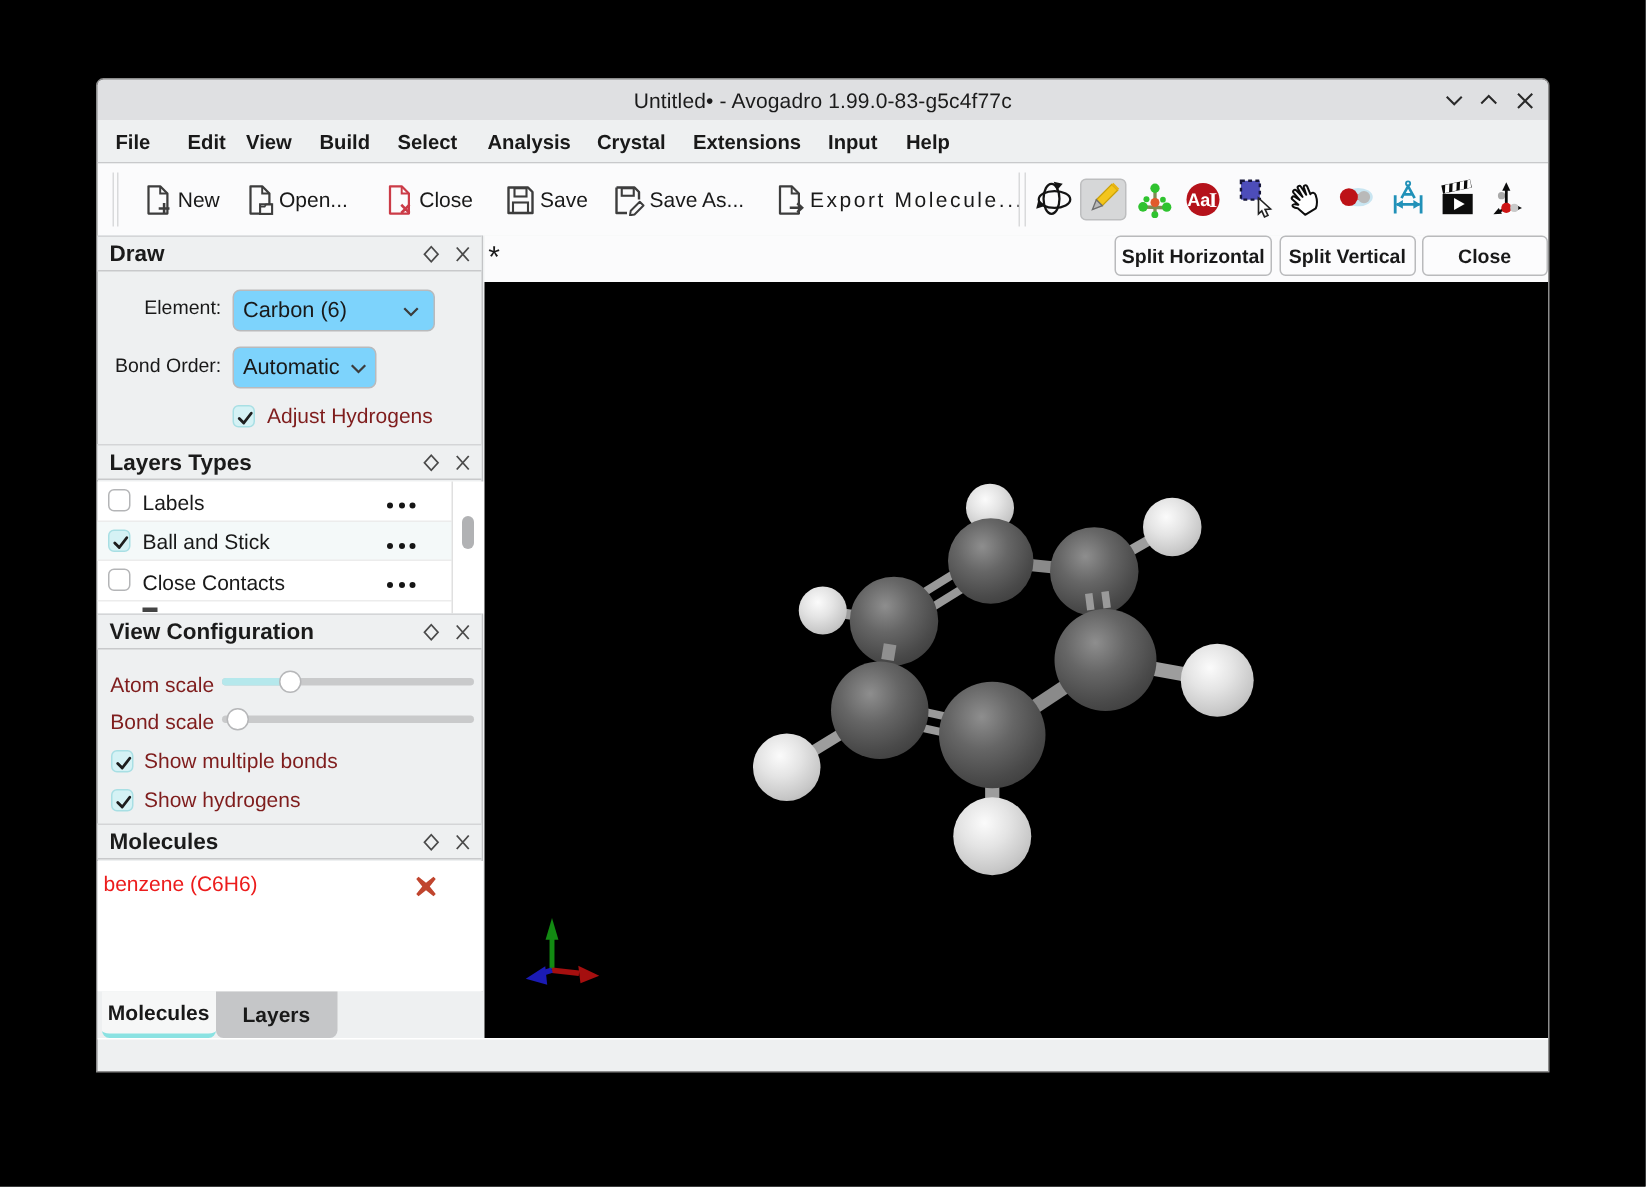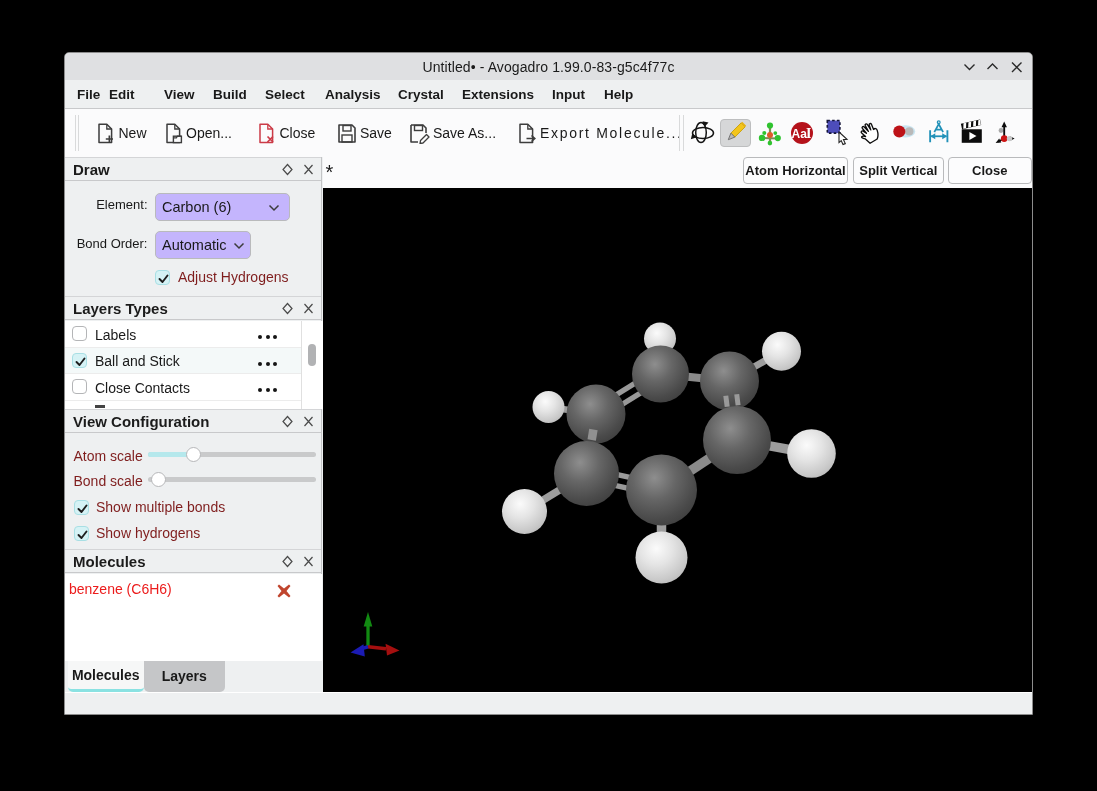--- a/index.html
+++ b/index.html
@@ -28,21 +28,21 @@
 
 #dock { left:0; top:104px; width:257px; height:534.5px; background:#eef0f1;
   border-right:1px solid #c3c4c6; }
 .phead { left:0; width:100%; height:24px; background:#eef0f1;
   border-top:1px solid #d4d5d7; border-bottom:1px solid #c8c9cb; }
 .phead .ptitle { position:absolute; left:8px; top:3px; font-size:15px; font-weight:700; color:#1b1b1b; }
 .phicons { position:absolute; right:6px; top:4px; display:flex; gap:8px; }
 .white { background:#fff; }
 label.frm { font-size:14px; font-weight:500; color:#7f1d1d; }
 label.frm-lg { font-size:13px; font-weight:500; color:#191919; }
-.combo { background:#c4b5fd; border:1px solid #b9babc; border-radius:5px;
+.combo { background:#7dd3fc; border:1px solid #b9babc; border-radius:5px;
   font-size:14.5px; font-weight:500; color:#191919; }
 .cb { width:15px; height:15px; border-radius:4px; border:1px solid #b4b5b7; background:#fff; }
 .cb.on { background:#d5f2f5; border-color:#a8dfe4; }
 .cb.on svg { position:absolute; left:1px; top:1px; }
 .dots { display:flex; gap:3.5px; }
 .dots i { width:4px; height:4px; border-radius:50%; background:#151515; }
 .rowtext { font-size:14px; font-weight:500; color:#191919; }
 
 .track { height:5px; border-radius:2.5px; background:#c9cacb; }
 .trackfill { height:5px; border-radius:2.5px; background:#b5e8ec; }
@@ -78,21 +78,21 @@
     </div>
     <div class="wc abs" style="left:943px;">
       <svg width="17" height="17">
           <path d="M4 4.5 L13.5 14 M13.5 4.5 L4 14" fill="none" stroke="#2a2a2a" stroke-width="1.4"></path>
         </svg>
     </div>
   </div>
 
   <div id="menubar" class="abs">
     <div class="menu abs" style="left:12px;">File</div>
-    <div class="menu abs" style="left:44px;">Edit</div>
+    <div class="menu abs" style="left:60px;">Edit</div>
     <div class="menu abs" style="left:99px;">View</div>
     <div class="menu abs" style="left:148px;">Build</div>
     <div class="menu abs" style="left:200px;">Select</div>
     <div class="menu abs" style="left:260px;">Analysis</div>
     <div class="menu abs" style="left:333px;">Crystal</div>
     <div class="menu abs" style="left:397px;">Extensions</div>
     <div class="menu abs" style="left:487px;">Input</div>
     <div class="menu abs" style="left:539px;">Help</div>
   </div>
 
@@ -384,21 +384,21 @@
     </div>
 
     <div id="dtabs" class="abs">
       <div class="dtab abs" style="left:2.5px; width:76.5px; background:#f6f7f7; border-bottom:3.5px solid #8ae2e2; border-radius:0 0 5px 5px;">Molecules</div>
       <div class="dtab abs" style="left:79px; width:80.5px; background:#c5c6c8; border-radius:0 0 5px 5px;">Layers</div>
     </div>
   </div>
 
   <div id="tabstrip" class="abs">
     <div class="abs" style="left:3px; top:4px; font-size:20px; font-weight:500; color:#191919;">*</div>
-    <div class="vbtn abs" style="left:420.5px; width:105px;">Atom Horizontal</div>
+    <div class="vbtn abs" style="left:420.5px; width:105px;">Split Horizontal</div>
     <div class="vbtn abs" style="left:530.5px; width:90.5px;">Split Vertical</div>
     <div class="vbtn abs" style="left:625.5px; width:83.5px;">Close</div>
   </div>
 
   <div id="viewport" class="abs">
     <svg width="710" height="504" viewBox="0 0 710 504" id="molsvg">
       <defs>
         <radialGradient id="gC" cx="0.40" cy="0.33" r="0.75">
           <stop offset="0" stop-color="#8e8e8e"></stop>
           <stop offset="0.4" stop-color="#666666"></stop>

